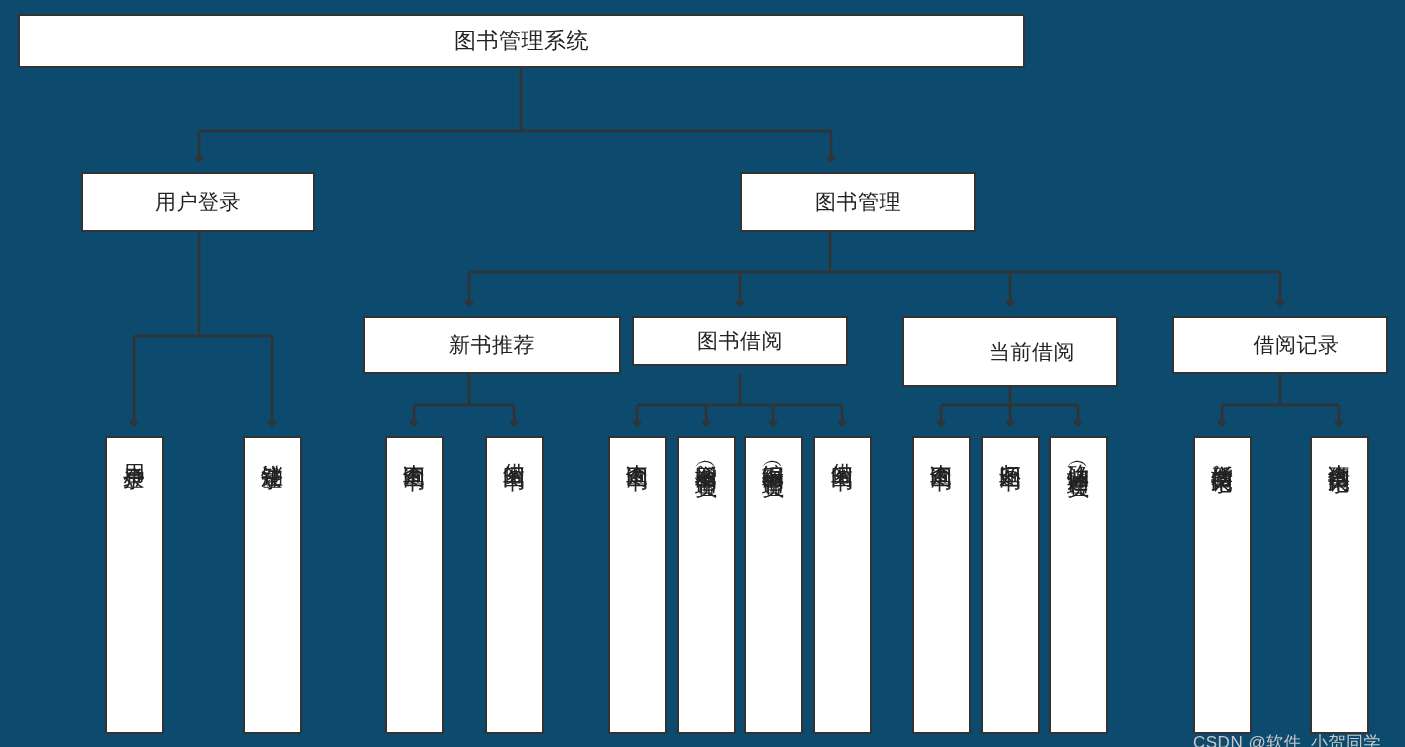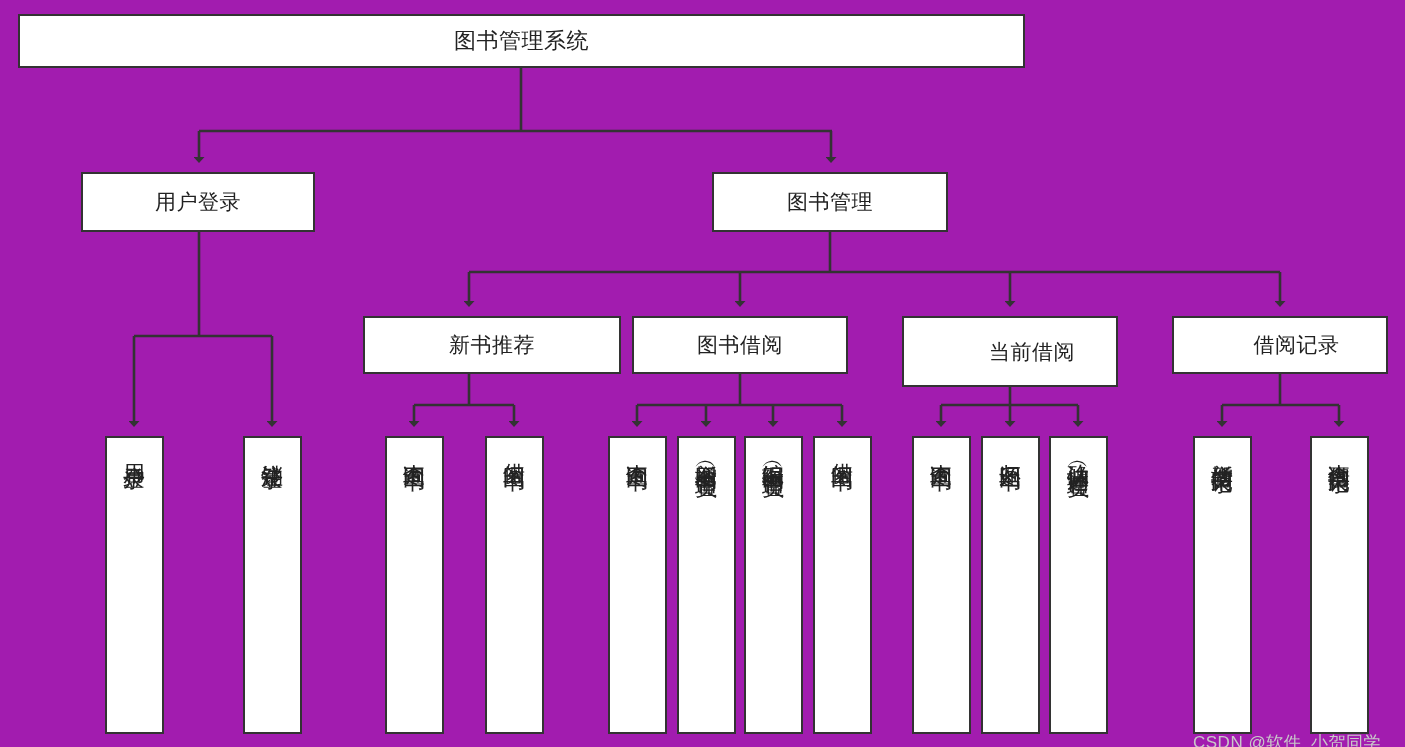--- a/index.html
+++ b/index.html
@@ -7,21 +7,21 @@
     padding: 0;
     background: #ffffff;
   }
   body {
     font-family: "Liberation Sans", "DejaVu Sans", sans-serif;
   }
   #canvas {
     position: relative;
     width: 1405px;
     height: 747px;
-    background: #a21caf;
+    background: #0c4a6e;
     overflow: hidden;
   }
   svg.edges {
     position: absolute;
     left: 0;
     top: 0;
     width: 1405px;
     height: 747px;
   }
   .node {
@@ -122,28 +122,28 @@
     </g>
   </svg>
 
   <div class="node h-node" id="node-root" style="left:18px; top:14px; width:1007px; height:54px;">
     <span class="label">图书管理系统</span>
   </div>
 
   <div class="node h-node" style="left:81px; top:172px; width:234px; height:60px;">
     <span class="label">用户登录</span>
   </div>
-  <div class="node h-node" style="left:712px; top:172px; width:236px; height:60px;">
+  <div class="node h-node" style="left:740px; top:172px; width:236px; height:60px;">
     <span class="label">图书管理</span>
   </div>
 
   <div class="node h-node" style="left:363px; top:316px; width:258px; height:58px;">
     <span class="label">新书推荐</span>
   </div>
-  <div class="node h-node" style="left:632px; top:316px; width:216px; height:58px;">
+  <div class="node h-node" style="left:632px; top:316px; width:216px; height:50px;">
     <span class="label">图书借阅</span>
   </div>
   <div class="node h-node" style="left:902px; top:316px; width:216px; height:71px;padding-left:44px;">
     <span class="label">当前借阅</span>
   </div>
   <div class="node h-node" style="left:1172px; top:316px; width:216px; height:58px;padding-left:33px;">
     <span class="label">借阅记录</span>
   </div>
 
   <div class="node v-node" style="left:105px; top:436px; width:59px; height:298px;">

